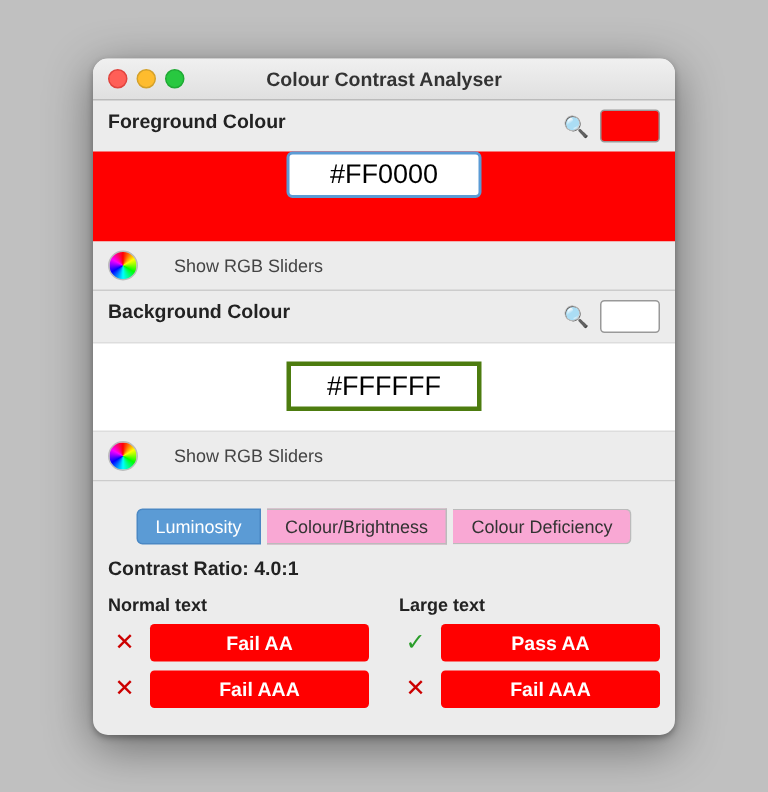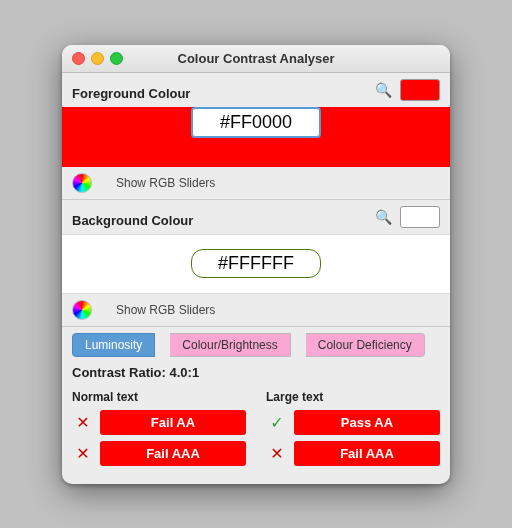--- a/index.html
+++ b/index.html
@@ -55,21 +55,21 @@
       font-weight: 600;
       color: #333;
     }
 
     .content {
       padding: 0;
     }
 
     .section-label-row {
       display: flex;
-      align-items: flex-end;
+      align-items: flex-start;
       justify-content: space-between;
       padding: 6px 10px;
       background: #ececec;
     }
 
     .section-label {
       font-size: 13px;
       font-weight: 700;
       color: #222;
     }
@@ -126,22 +126,22 @@
       text-align: center;
       outline: none;
       width: 130px;
     }
 
     .hex-input-bg {
       font-size: 18px;
       font-weight: 500;
       color: #000;
       background: #fff;
-      border: 1px solid #4d7c0f;
-      border-radius: 12px;
+      border: 3px solid #4d7c0f;
+      border-radius: 0;
       padding: 3px 10px;
       text-align: center;
       outline: none;
       width: 130px;
     }
 
     .rgb-slider-row {
       display: flex;
       align-items: center;
       padding: 6px 10px;
@@ -158,23 +158,24 @@
       flex-shrink: 0;
     }
 
     .rgb-slider-label {
       font-size: 12px;
       color: #444;
     }
 
     .tabs-row {
       display: flex;
-      padding: 6px 10px 0 10px;
+      padding: 18px 10px 0 10px;
       background: #ececec;
-      gap: 15px;
+      gap: 4px;
+      justify-content: center;
     }
 
     .tab {
       padding: 4px 12px;
       font-size: 12px;
       border: 1px solid #bbb;
       cursor: pointer;
       background: #f9a8d4;
       color: #333;
       white-space: nowrap;

